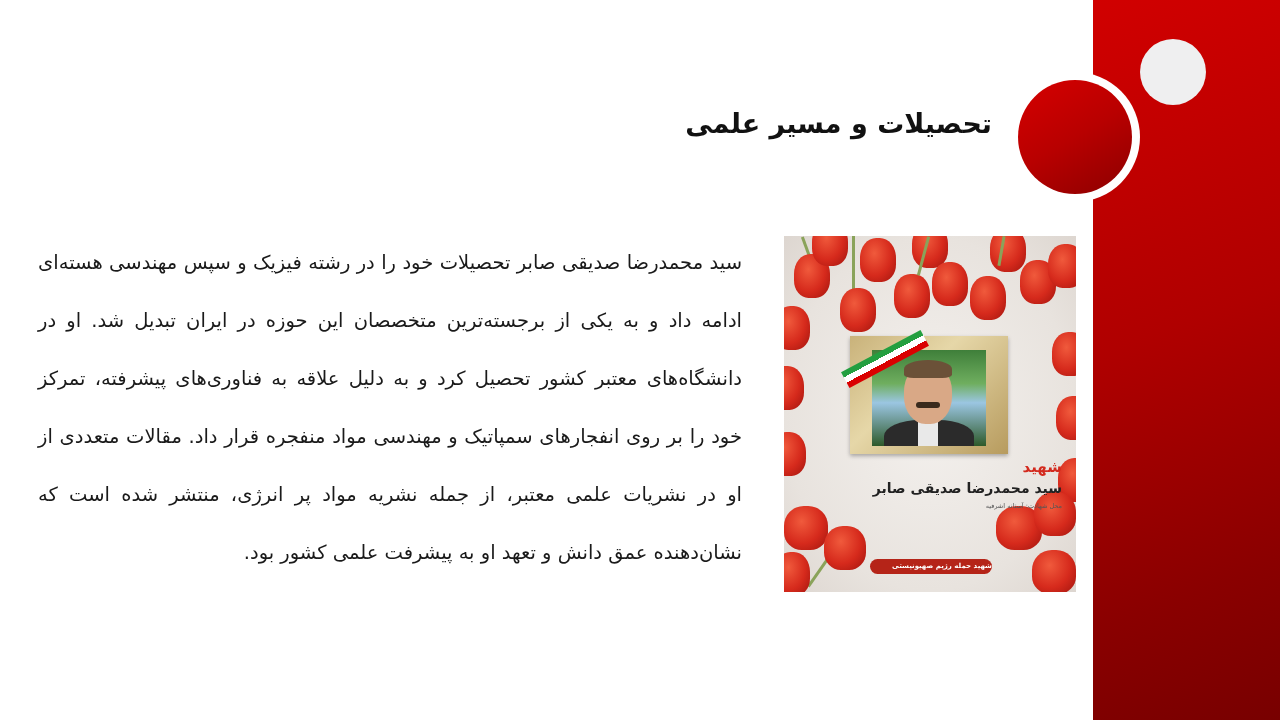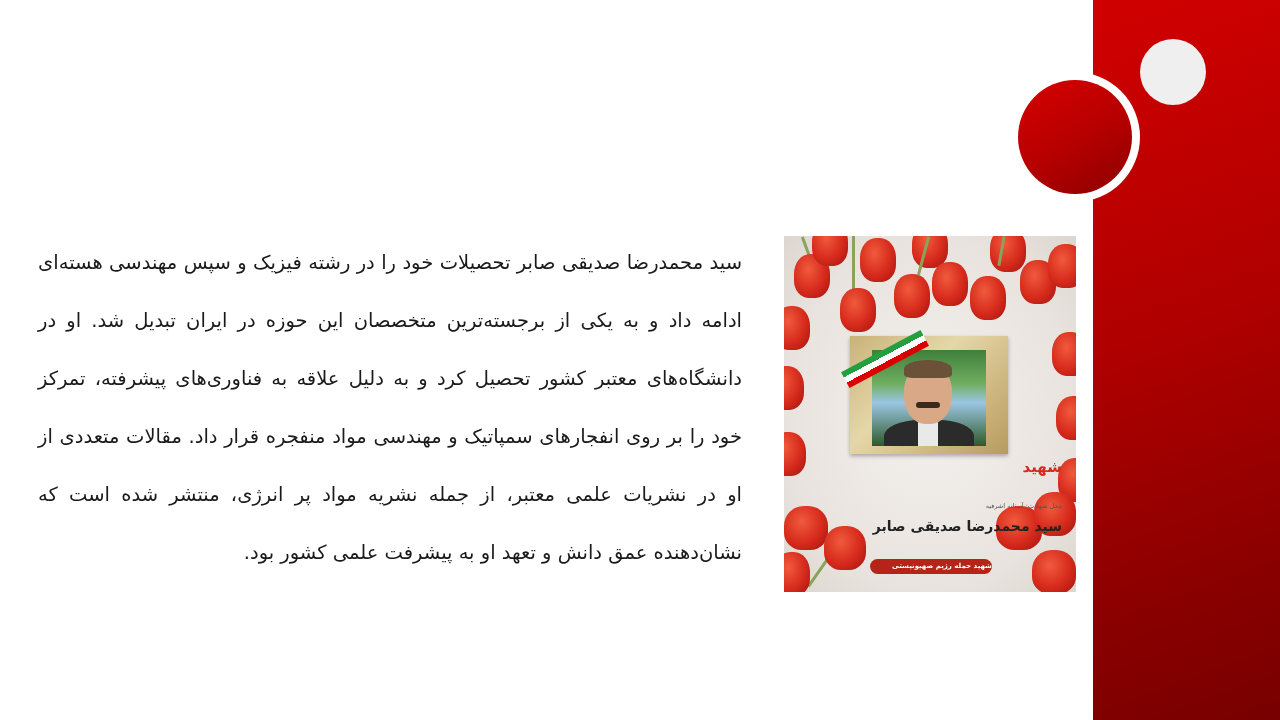--- a/index.html
+++ b/index.html
@@ -177,21 +177,20 @@
       top: 222px;
       font-size: 15px;
       font-weight: bold;
       color: #d32a1e;
     }
     .label-name {
       top: 244px;
       font-size: 14px;
       font-weight: bold;
       color: #222222;
-      margin-top: 38px;
     }
     .label-place {
       top: 266px;
       font-size: 6.5px;
       color: #555555;
     }
     .poster-banner {
       position: absolute;
       left: 86px;
       top: 323px;
@@ -209,20 +208,21 @@
 </head>
 <body>
 
 <div class="slide">
 
   <div class="red-panel"></div>
   <div class="white-ring"></div>
   <div class="big-circle"></div>
   <div class="small-circle"></div>
 
+  <div class="title">تحصیلات و مسیر علمی</div>
 
   <div class="body-text">
     <p>سید محمدرضا صدیقی صابر تحصیلات خود را در رشته فیزیک و سپس مهندسی هسته‌ای ادامه داد و به یکی از برجسته‌ترین متخصصان این حوزه در ایران تبدیل شد. او در دانشگاه‌های معتبر کشور تحصیل کرد و به دلیل علاقه به فناوری‌های پیشرفته، تمرکز خود را بر روی انفجارهای سمپاتیک و مهندسی مواد منفجره قرار داد. مقالات متعددی از او در نشریات علمی معتبر، از جمله نشریه مواد پر انرژی، منتشر شده است که نشان‌دهنده عمق دانش و تعهد او به پیشرفت علمی کشور بود.</p>
   </div>
 
   <div class="poster">
 
     <div class="stem" style="left:22px;top:0;height:30px;transform:rotate(-20deg);"></div>
     <div class="tulip" style="left:10px;top:18px;"></div>
     <div class="tulip" style="left:28px;top:-14px;"></div>

